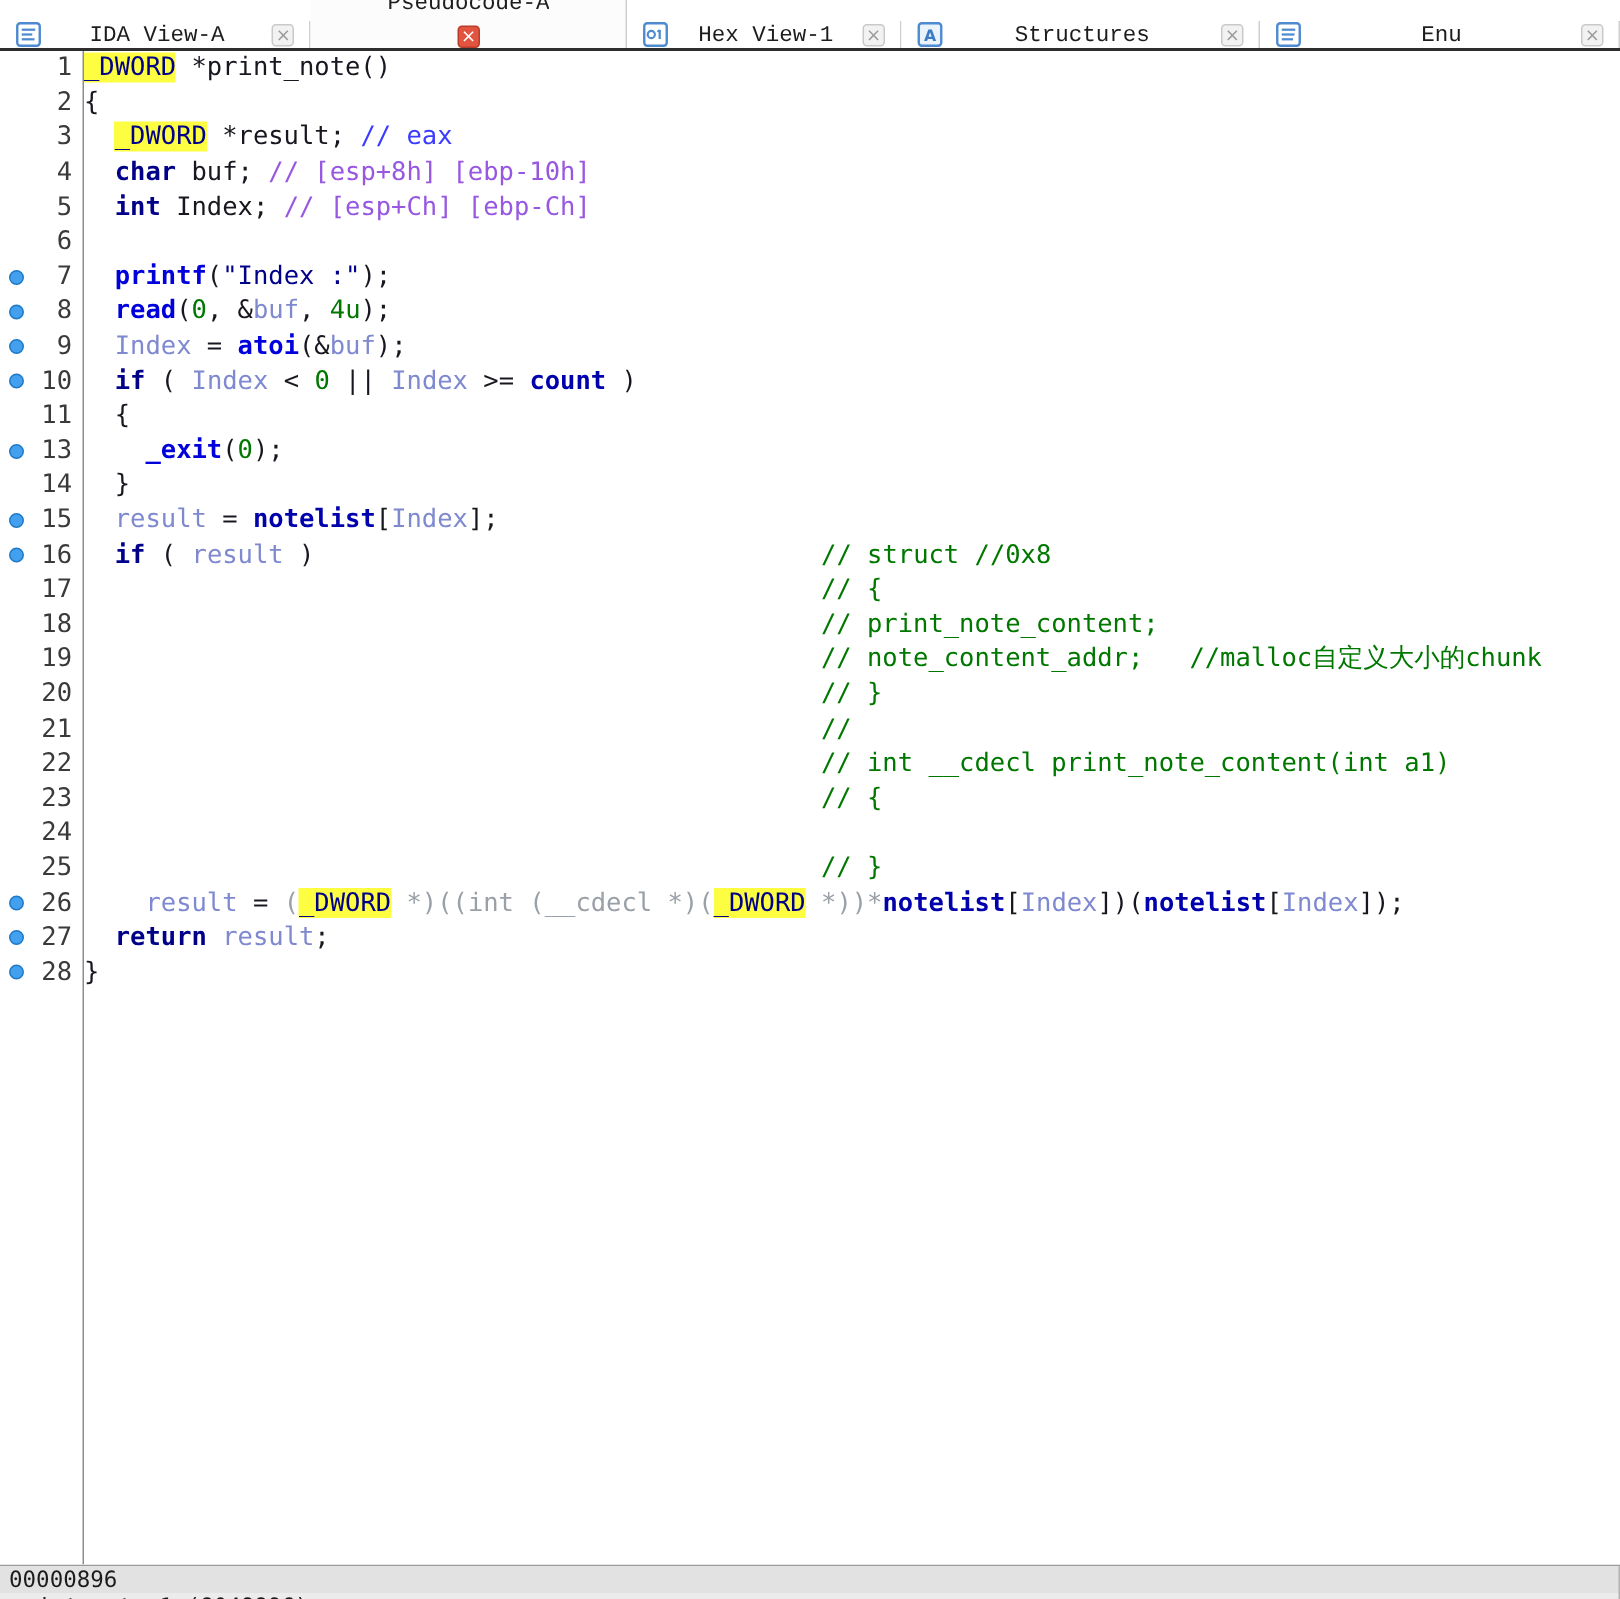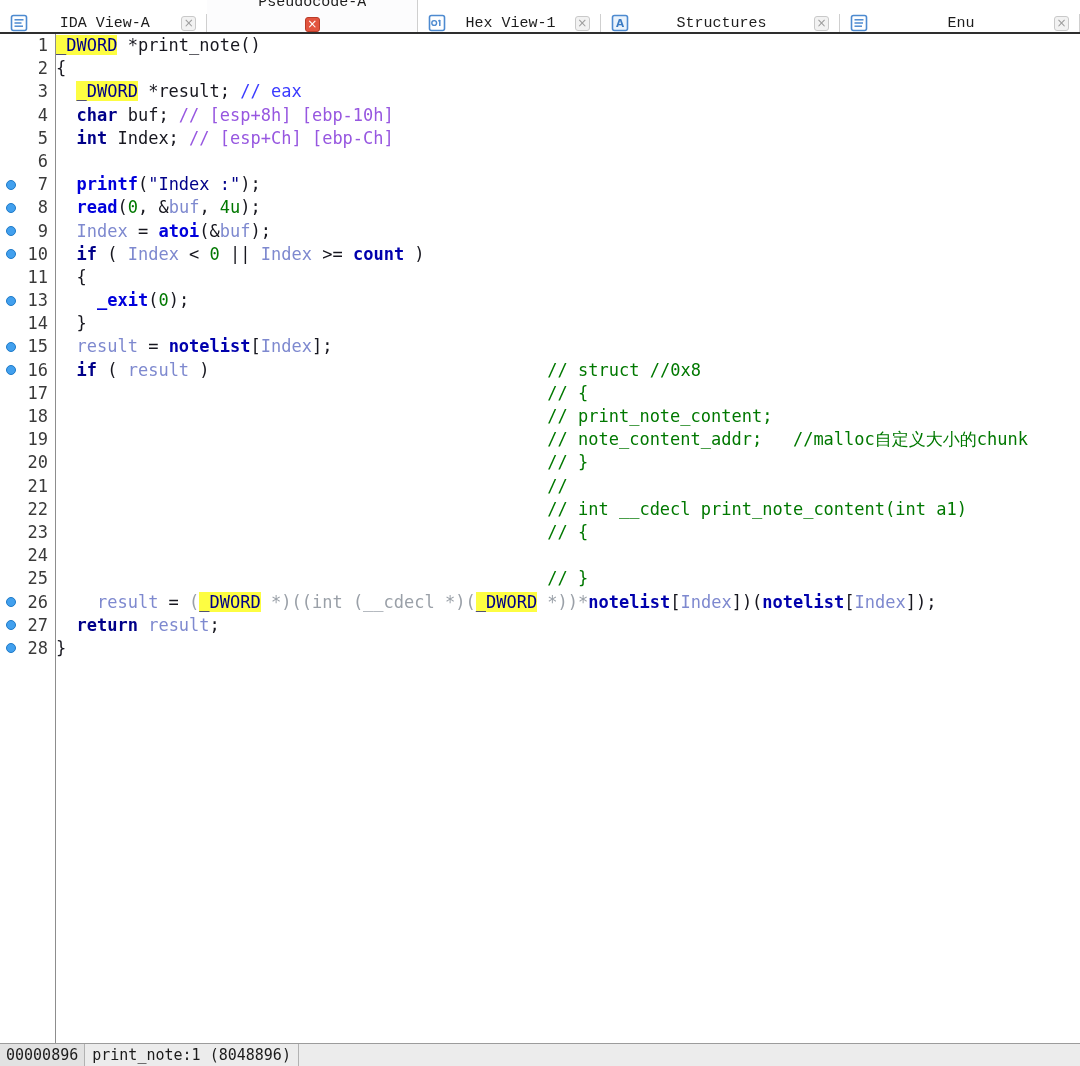--- a/index.html
+++ b/index.html
@@ -34,21 +34,21 @@
   .s-glob { color:var(--global-var); font-weight:bold; }
   .s-str  { color:var(--string); }
   .s-num  { color:var(--number); }
   .s-cb   { color:var(--comment-blue); }
   .s-cv   { color:var(--comment-violet); }
   .s-cg   { color:var(--comment-green); }
   .s-cast { color:var(--cast-gray); }
   .s-hl   { color:var(--keyword); font-weight:normal; background:var(--highlight-bg); }
 
   
-  .statusbar { height:23px; min-height:23px; background:#ececec; border-top:1px solid #9c9c9c; display:flex; align-items:stretch; font-size:15px; color:#1b1b1b; }
+  .statusbar { height:23px; min-height:23px; background:#ececec; border-top:1px solid #9c9c9c; display:flex; align-items:stretch; font-size:15px; color:#1b1b1b;flex-direction:column; }
   .st-addr { background:#e2e2e2; border-right:1px solid #b2b2b2; padding:0 6px; display:flex; align-items:center; }
   .st-loc  { padding:0 7px; border-right:1px solid #b2b2b2; display:flex; align-items:center; min-width:208px; }
   .st-rest { flex:1; }
 </style>
 </head>
 <body>
 
 <div class="app">
 
   <div class="tabbar">

